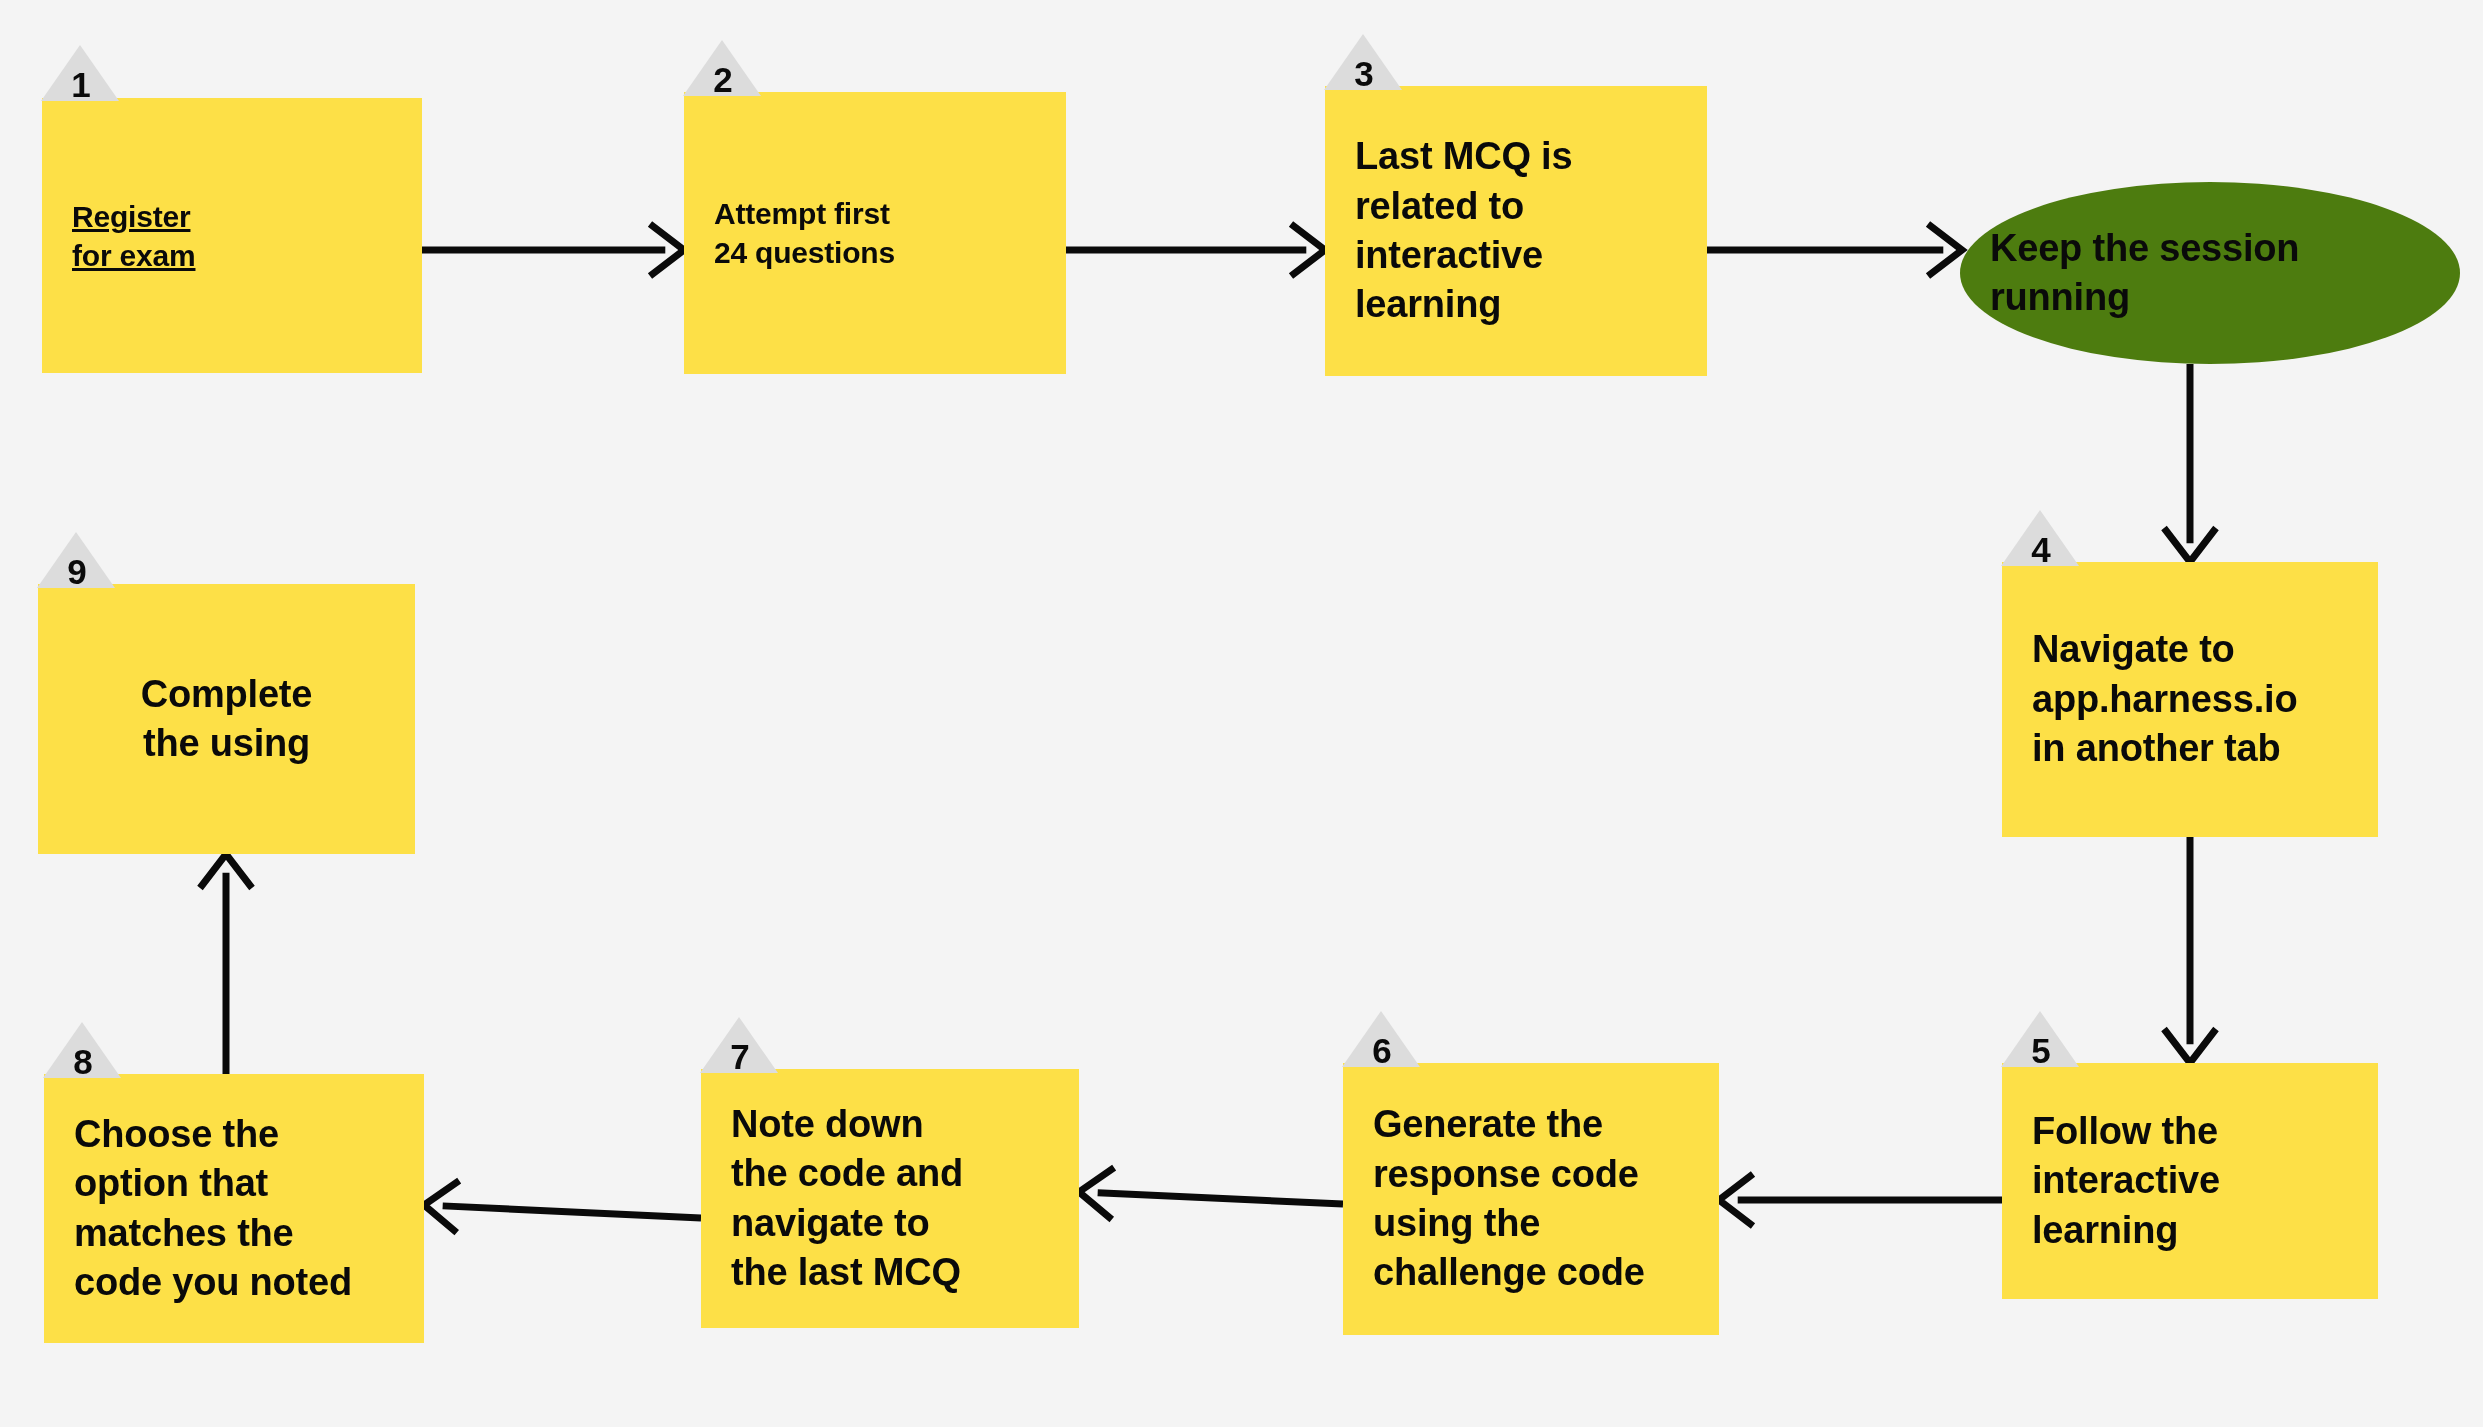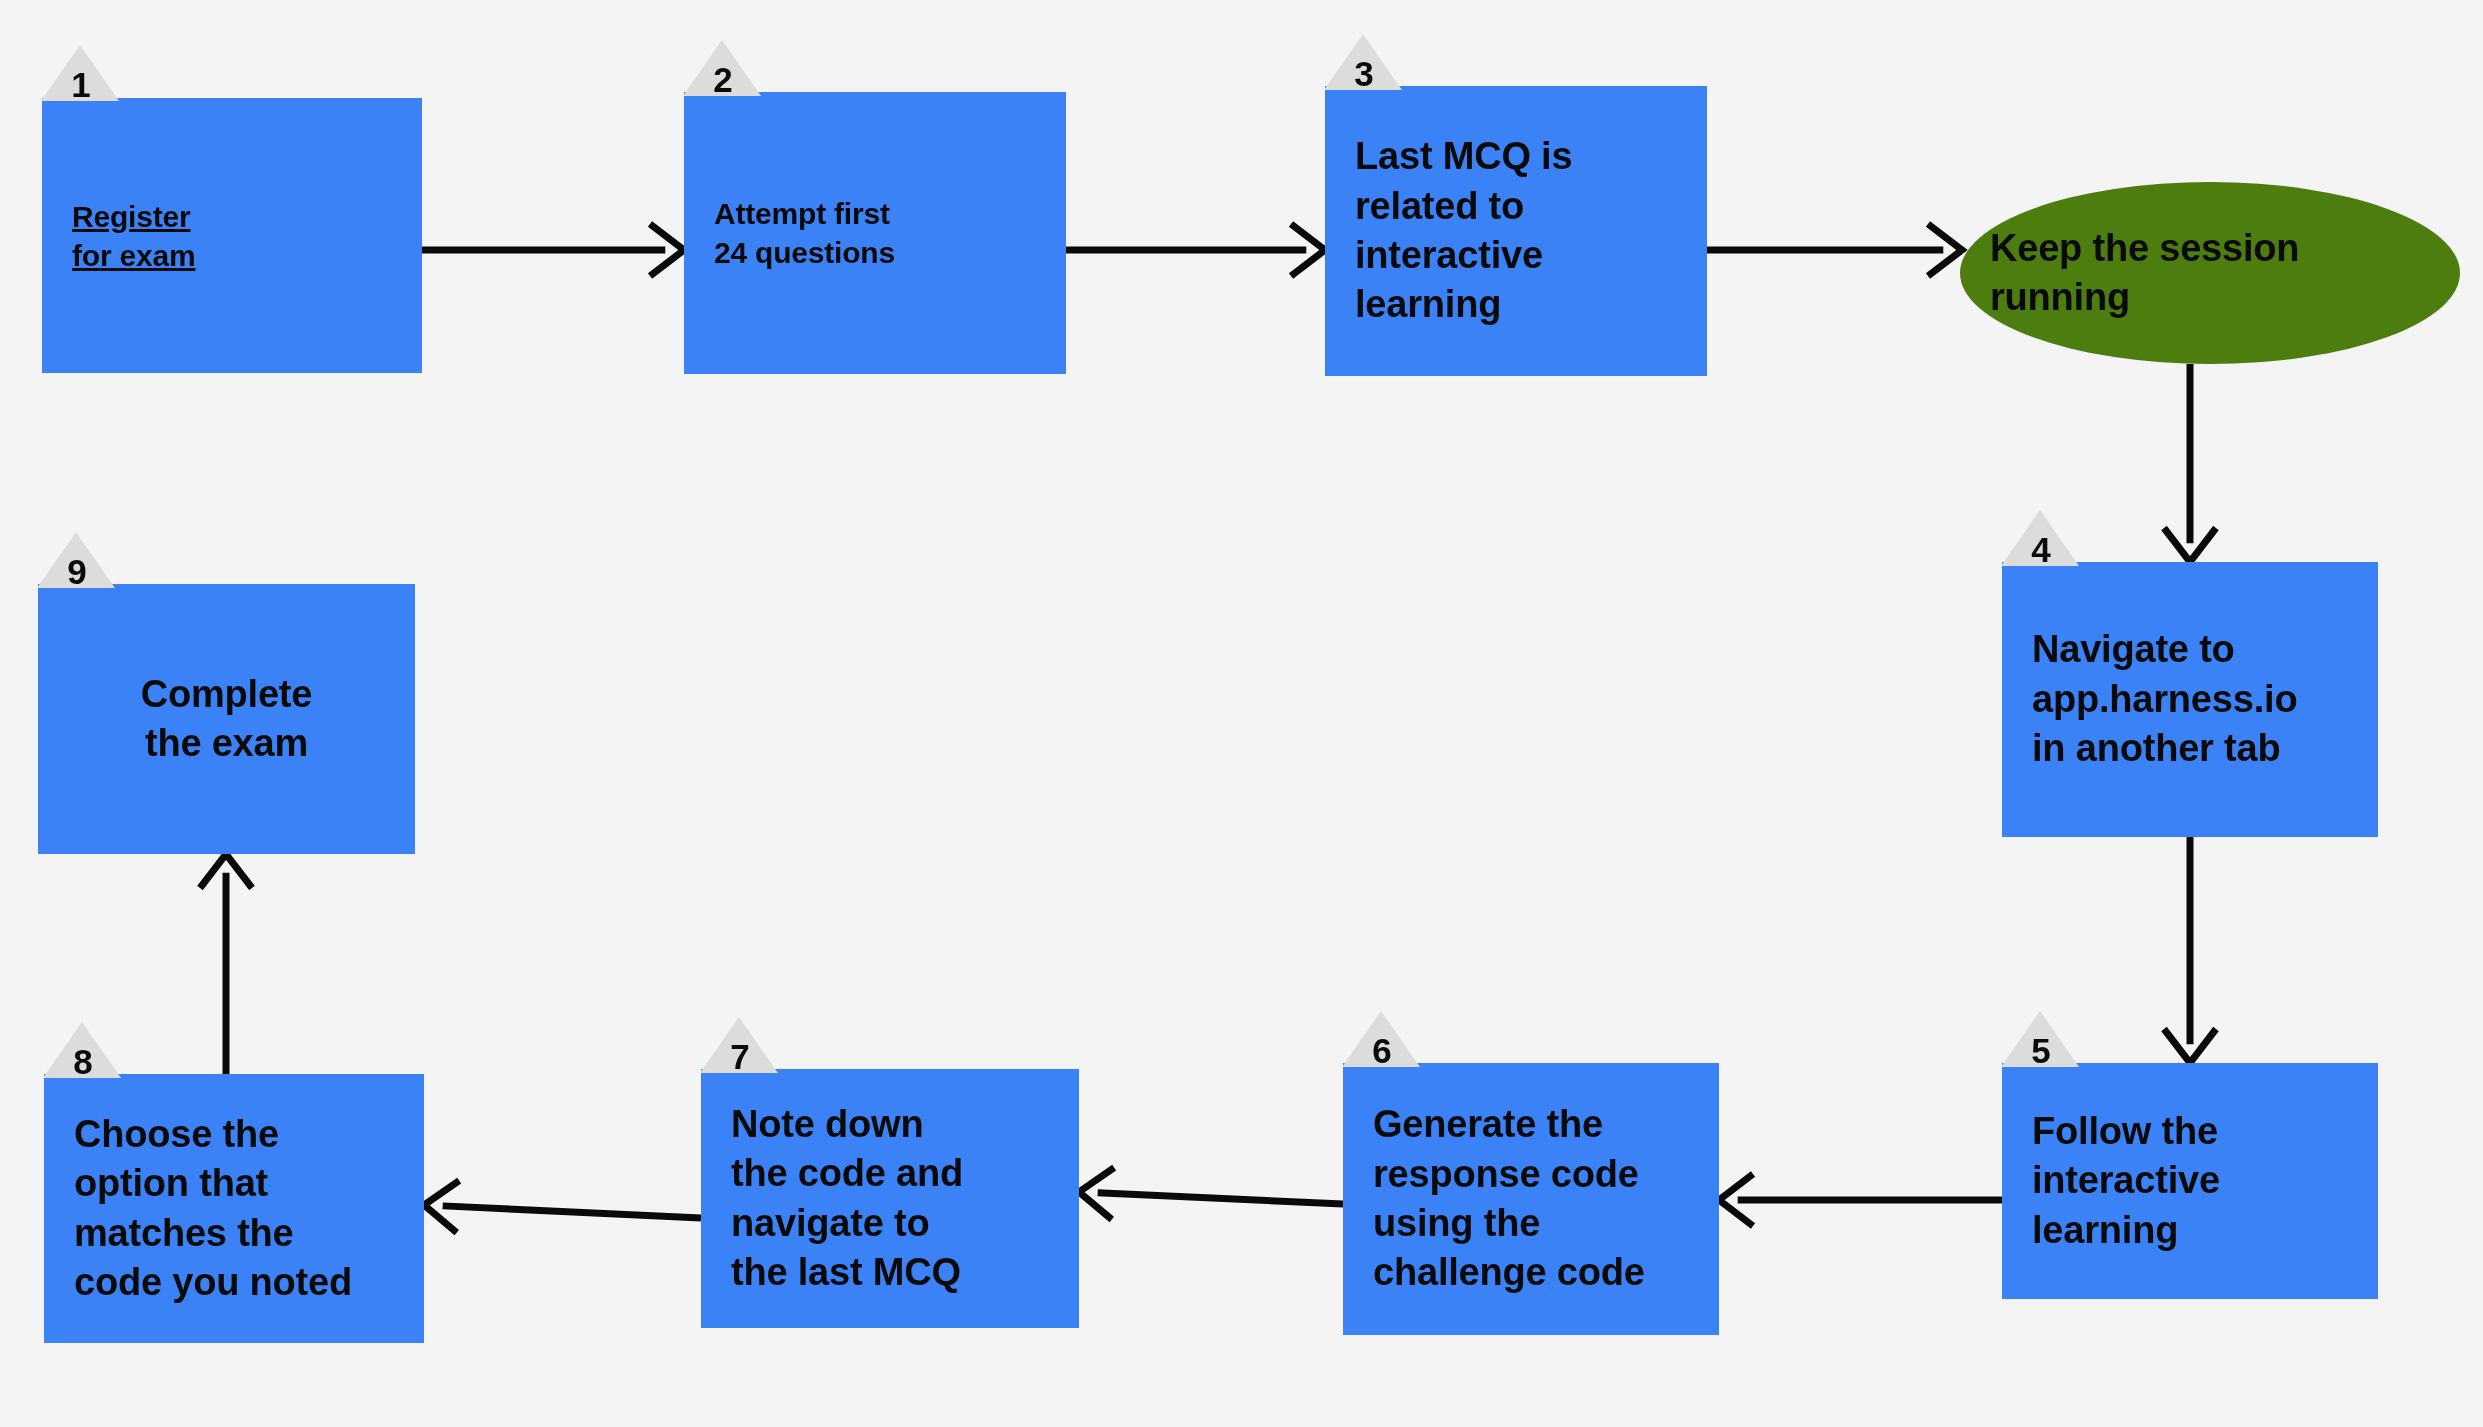--- a/index.html
+++ b/index.html
@@ -23,21 +23,21 @@
     position: absolute;
     left: 0;
     top: 0;
     width: 2483px;
     height: 1427px;
     pointer-events: none;
   }
   .node {
     position: absolute;
     box-sizing: border-box;
-    background: #3b82f6;
+    background: #fde047;
     display: flex;
     align-items: center;
     z-index: 2;
   }
   .node.rect { }
   .node.ellipse {
     background: #4d7c0f;
     border-radius: 50%;
   }
   .node-label {
@@ -196,17 +196,17 @@
         <div class="node-label" style="font-size: 38px;">Choose the
 option that
 matches the
 code you noted</div>
       </div>
       <div class="badge" style="left: 37px; top: 532px;">
         <span class="badge-num">9</span>
       </div>
       <div class="node rect align-center" style="left: 38px; top: 584px; width: 377px; height: 270px;">
         <div class="node-label" style="font-size: 38px;">Complete
-the exam</div>
+the using</div>
       </div>
     </div>
 
 </div>
 
 </body></html>

